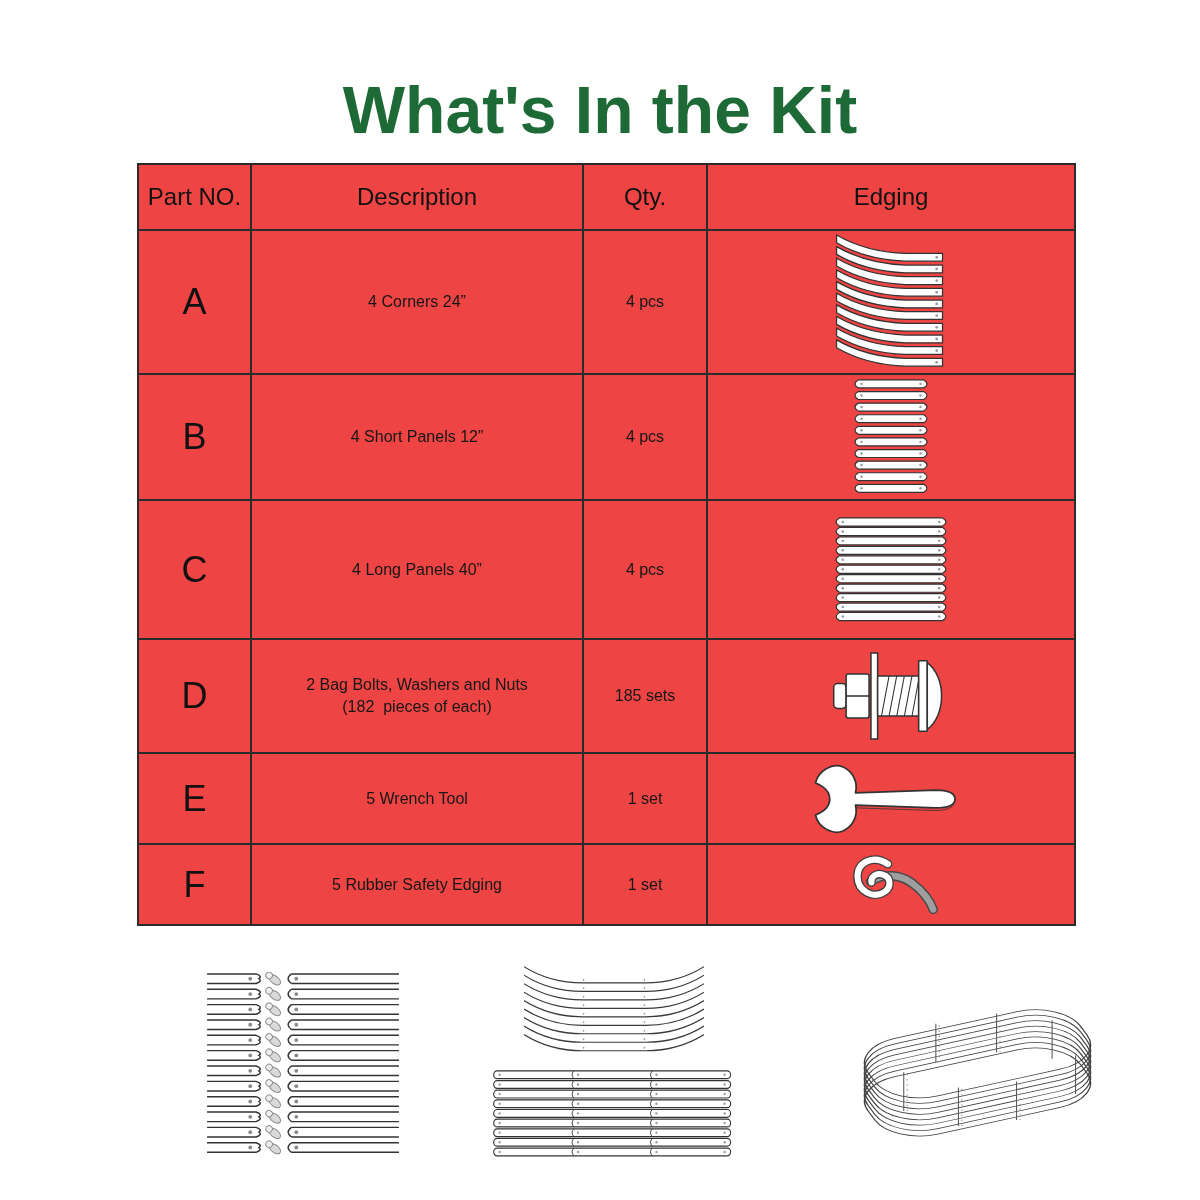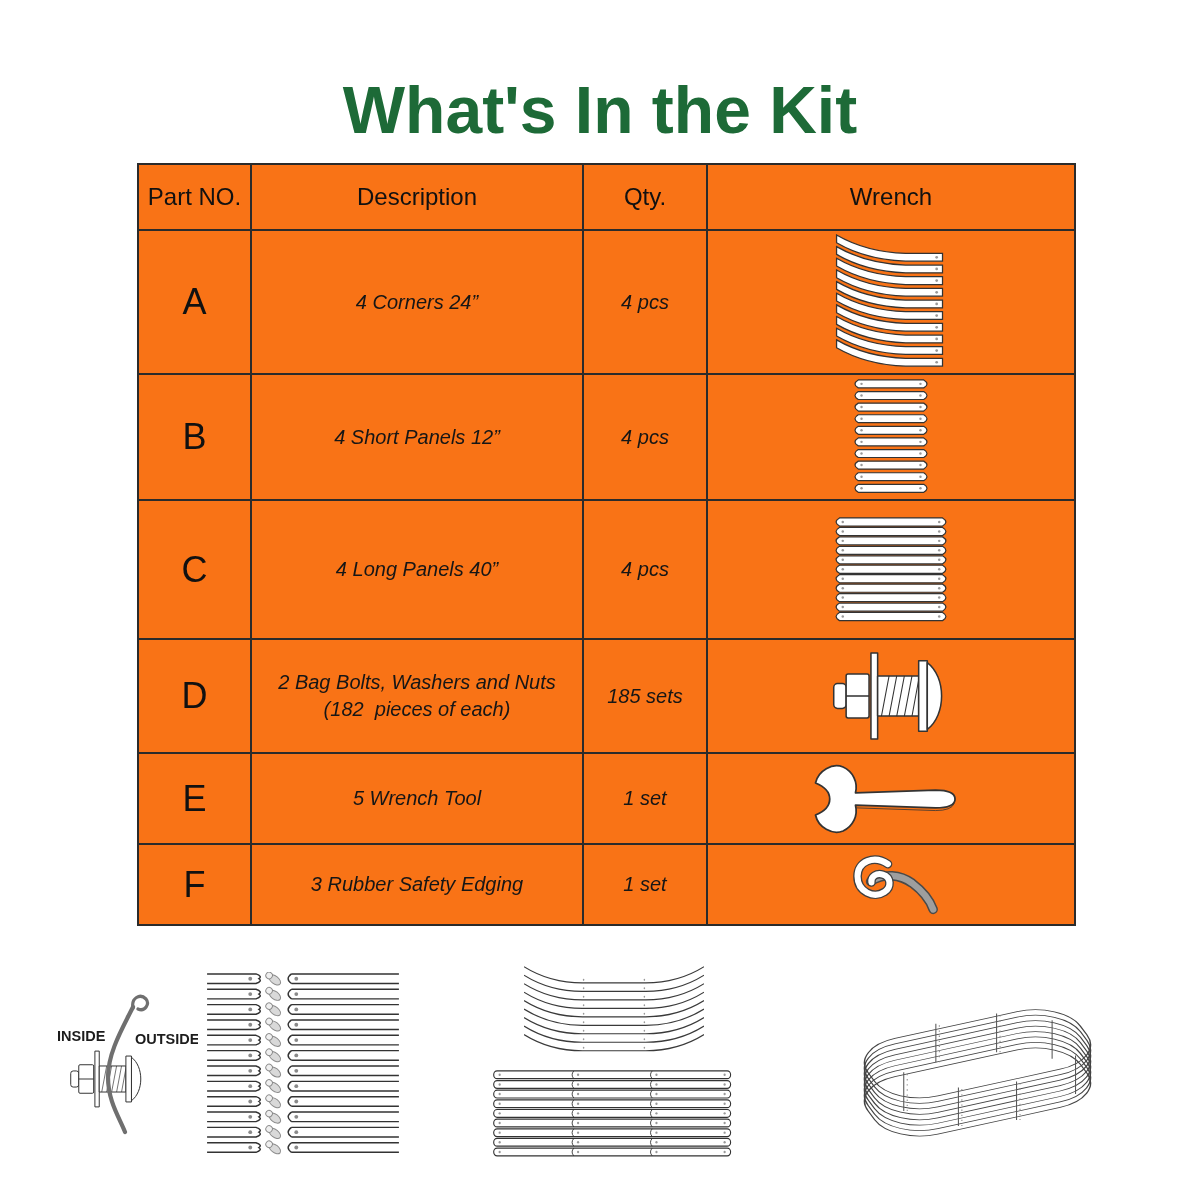--- a/index.html
+++ b/index.html
@@ -1,29 +1,29 @@
 <!DOCTYPE html>
 <html><head>
 <meta charset="utf-8">
 <style>
   html,body{margin:0;padding:0;background:#fff;}
   .canvas{position:relative;width:1200px;height:1200px;background:#ffffff;overflow:hidden;
           font-family:"Liberation Sans", sans-serif;color:#1a1a1a;}
   .page-title{position:absolute;top:72px;left:0;width:100%;text-align:center;
               font-size:66px;font-weight:700;color:#1d6a37;letter-spacing:0;}
   table.kit{position:absolute;left:137px;top:163px;width:937px;border-collapse:collapse;
-            table-layout:fixed;background:#f97316;}
+            table-layout:fixed;background:#ef4444;}
   table.kit th, table.kit td{border:2px solid #2b2b2b;text-align:center;vertical-align:middle;
             padding:0;overflow:hidden;}
   th.h{font-size:24px;font-weight:400;color:#111;}
   tr.hdr{height:66px;}
   tr.rA{height:144px;} tr.rB{height:126px;} tr.rC{height:139px;}
   tr.rD{height:114px;} tr.rE{height:91px;} tr.rF{height:81px;}
   td.part{font-size:36px;font-weight:400;color:#111;}
-  td.desc, td.qty{font-style:italic;font-size:20px;color:#161616;}
+  td.desc, td.qty{font-size:16px;color:#161616;}
   td.desc div{white-space:pre-wrap;line-height:1.35;}
   .diag{position:absolute;}
   svg{display:block;}
   text{font-family:"Liberation Sans", sans-serif;}
 </style>
 </head>
 <body>
 
 <div class="canvas">
 
@@ -34,21 +34,21 @@
         <col style="width:113px">
         <col style="width:332px">
         <col style="width:124px">
         <col style="width:368px">
       </colgroup>
     <tbody>
         <tr class="hdr">
       <th class="h">Part NO.</th>
       <th class="h">Description</th>
       <th class="h">Qty.</th>
-      <th class="h">Wrench</th>
+      <th class="h">Edging</th>
     </tr>
 
     <tr class="rA">
       <td class="part">A</td>
       <td class="desc">
             <div>4 Corners 24”</div>
           </td>
       <td class="qty">4 pcs</td>
       <td>
         <svg width="120" height="138" viewBox="0 0 122 142" style="margin:0 auto;">
@@ -164,44 +164,35 @@
         <svg width="185" height="80" viewBox="0 0 205 90" style="margin:0 auto;">
           <path d="M17,27 C20,13 36,4 48,9 C59,14 65,26 62,38 L152,35 Q174,35 174,45 Q174,55 152,55 L62,52 C65,64 59,76 48,81 C36,86 20,77 17,63 C27,59 33,53 33,45 C33,37 27,31 17,27 Z" fill="#fff" stroke="#333" stroke-width="2" stroke-linejoin="round"></path>
           <path d="M63,55 L152,58 Q170,58 173,50" fill="none" stroke="#333" stroke-width="0.9"></path>
         </svg>
       </td>
     </tr>
 
     <tr class="rF">
       <td class="part">F</td>
       <td class="desc">
-            <div>3 Rubber Safety Edging</div>
+            <div>5 Rubber Safety Edging</div>
           </td>
       <td class="qty">1 set</td>
       <td>
         <svg width="100" height="72" viewBox="0 0 115 80" style="margin:0 auto;">
           <path d="M34,36 C50,26 68,28 82,38 C94,47 102,57 106,68" fill="none" stroke="#4a4a4a" stroke-width="11" stroke-linecap="round"></path>
           <path d="M34,36 C50,26 68,28 82,38 C94,47 102,57 106,68" fill="none" stroke="#9e9e9e" stroke-width="7.5" stroke-linecap="round"></path>
           <path d="M54,16 C38,5 19,13 19,30 C19,48 38,56 50,48 C58,43 58,31 48,28 C41,26 34,30 35,37" fill="none" stroke="#3f3f3f" stroke-width="10" stroke-linecap="round"></path>
           <path d="M54,16 C38,5 19,13 19,30 C19,48 38,56 50,48 C58,43 58,31 48,28 C41,26 34,30 35,37" fill="none" stroke="#ffffff" stroke-width="7" stroke-linecap="round"></path>
         </svg>
       </td>
     </tr>
   </tbody>
     </table>
 
-  <div class="diag" style="left:28px;top:993px;">
-    <svg width="170" height="150" viewBox="0 0 170 150">
-      <use href="#boltasm" transform="translate(39,55) scale(0.62)"></use>
-      <path d="M105,14 C94,36 80,60 80,84 C80,108 91,124 97,139" fill="none" stroke="#6f6f6f" stroke-width="4.2" stroke-linecap="round"></path>
-      <path d="M105,15 C103,5 112,0 118,6 C122,11 117,19 110,16" fill="none" stroke="#6f6f6f" stroke-width="3.2" stroke-linecap="round"></path>
-      <text x="29" y="48" font-size="14.5" font-weight="bold" fill="#1c1c1c">INSIDE</text>
-      <text x="107" y="51" font-size="14.5" font-weight="bold" fill="#1c1c1c">OUTSIDE</text>
-    </svg>
-  </div>
 
   <div class="diag" style="left:207px;top:972px;">
     <svg width="192" height="188" viewBox="0 0 200 196">
       <defs>
         <g id="jrow">
           <path d="M0,0 H51 Q58,2.5 54,5 Q58,7.5 51,10 H0" fill="none" stroke="#333" stroke-width="1.5"></path>
           <circle cx="45" cy="5" r="2" fill="#8a8a8a"></circle>
           <path d="M88,0 H200 M88,10 H200 M88,0 Q81,5 88,10" fill="none" stroke="#333" stroke-width="1.5"></path>
           <circle cx="93" cy="5" r="2" fill="#8a8a8a"></circle>
           <g transform="rotate(38 69 5)">

